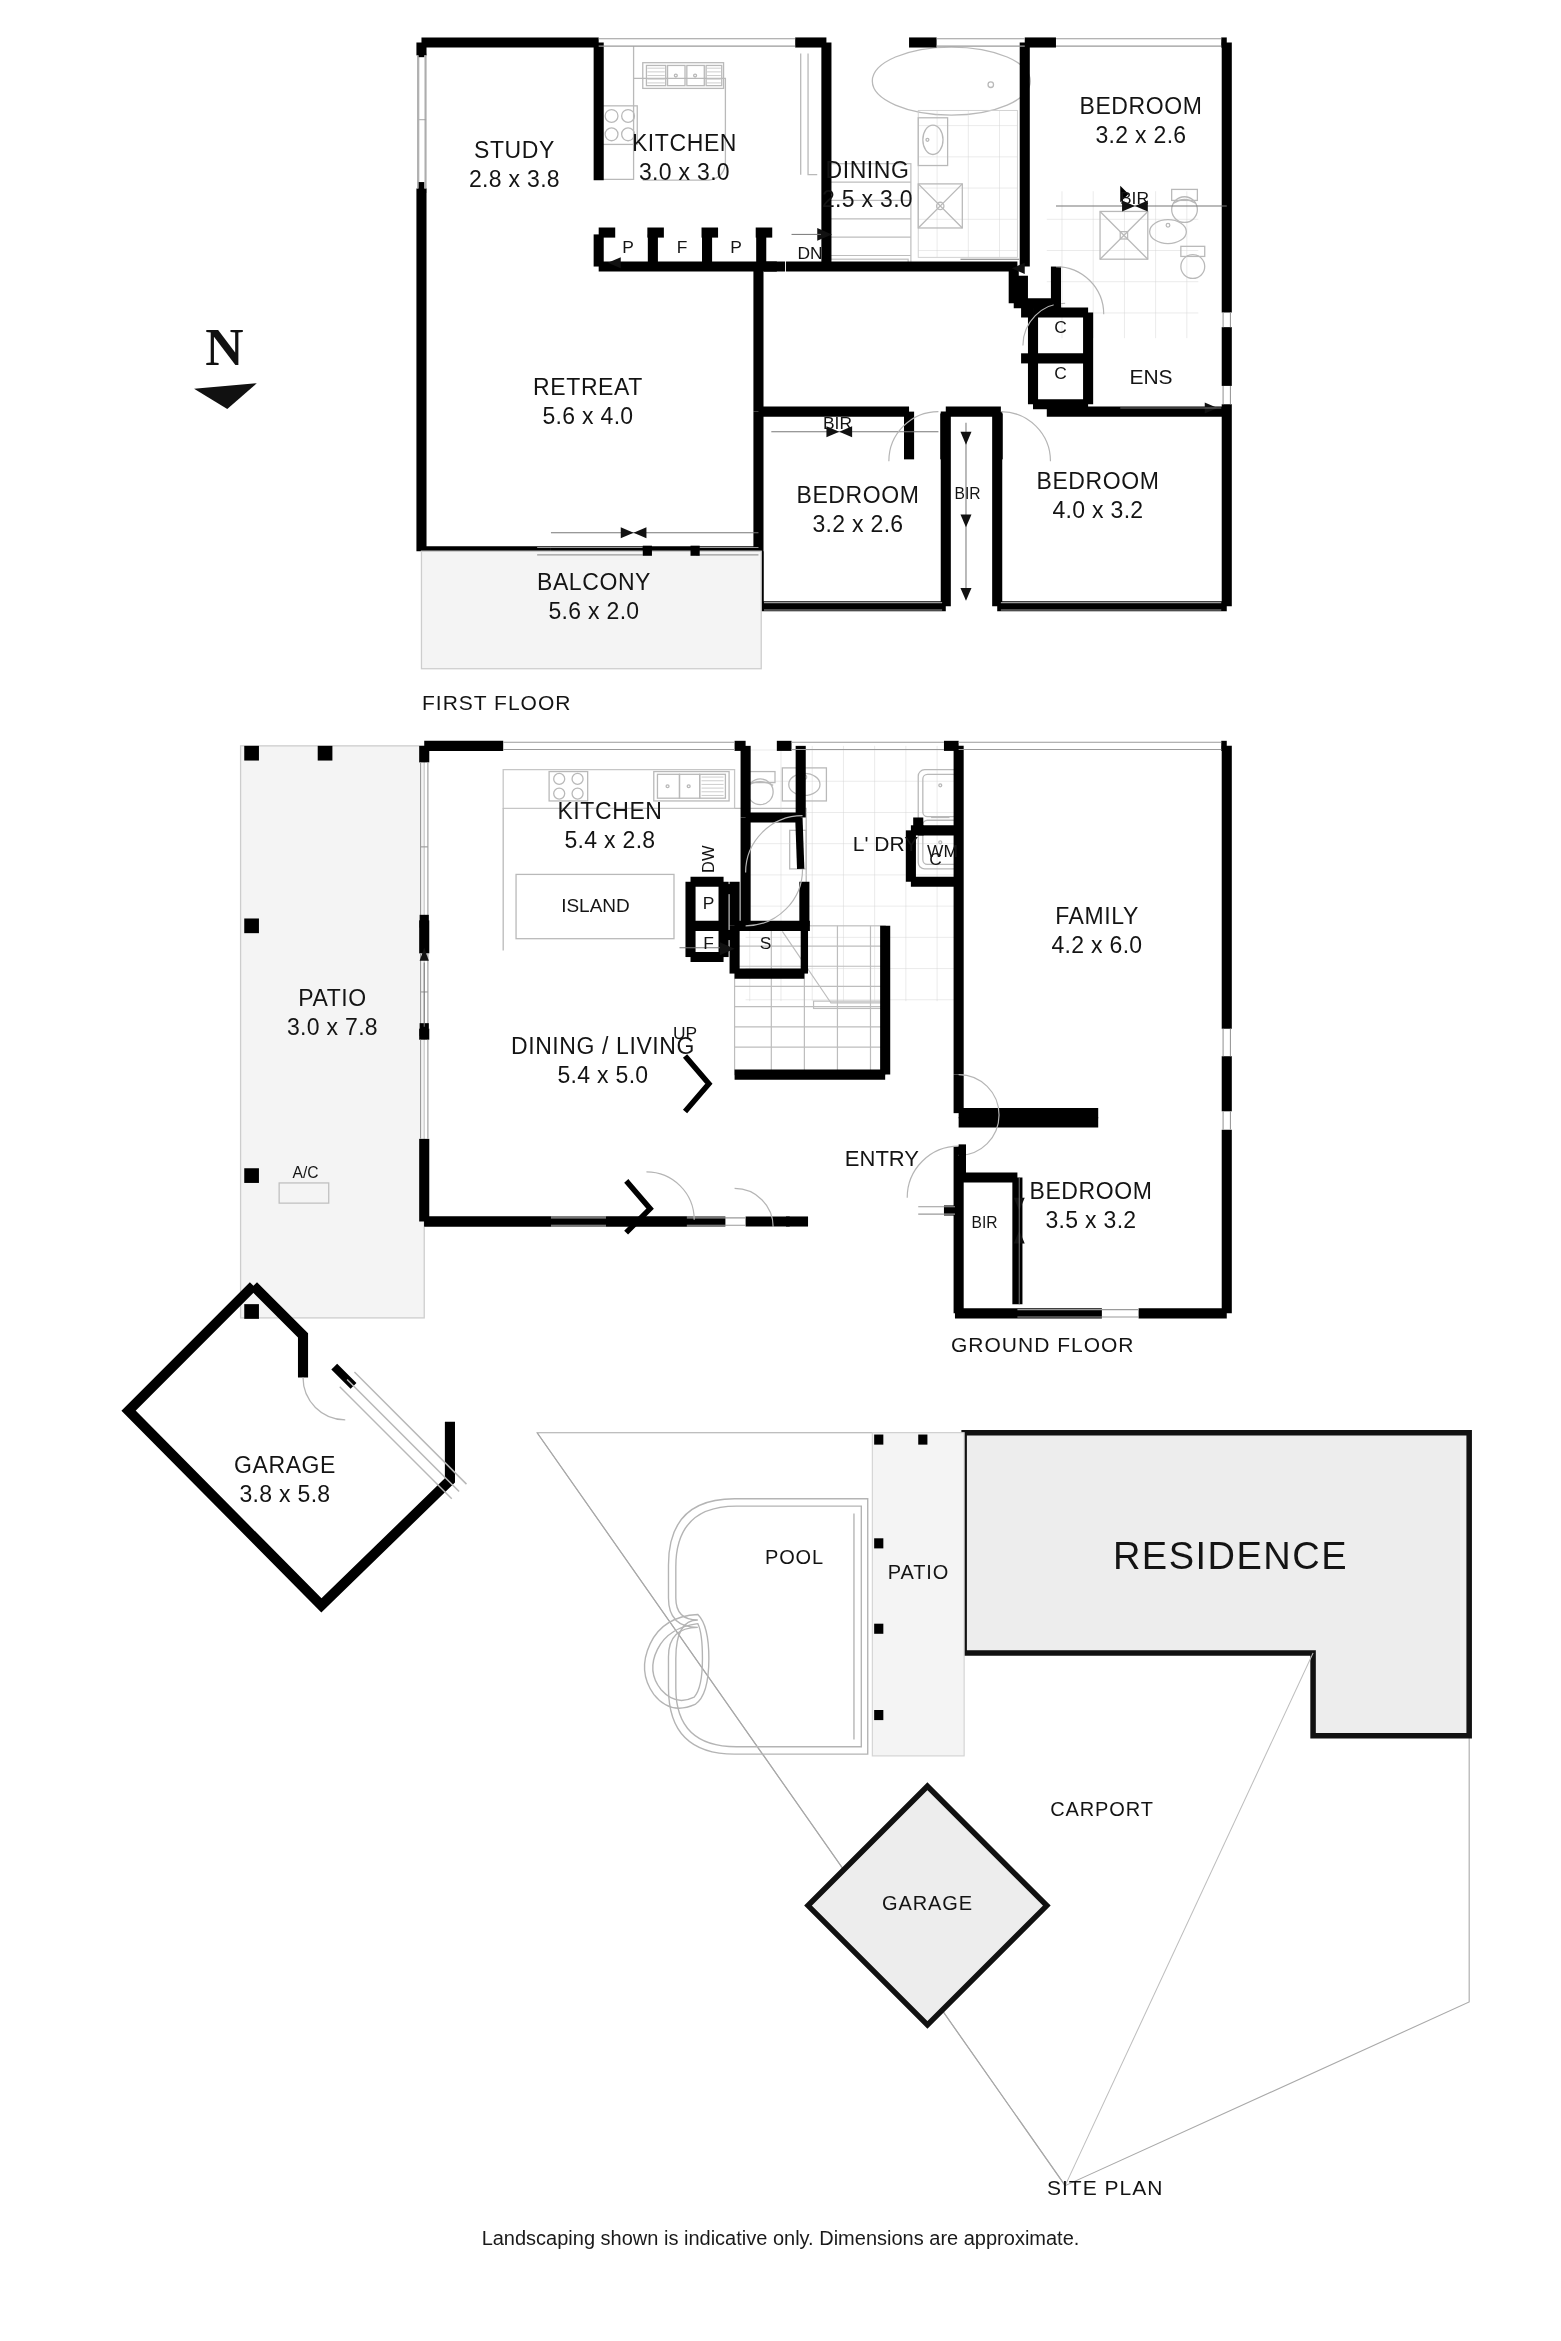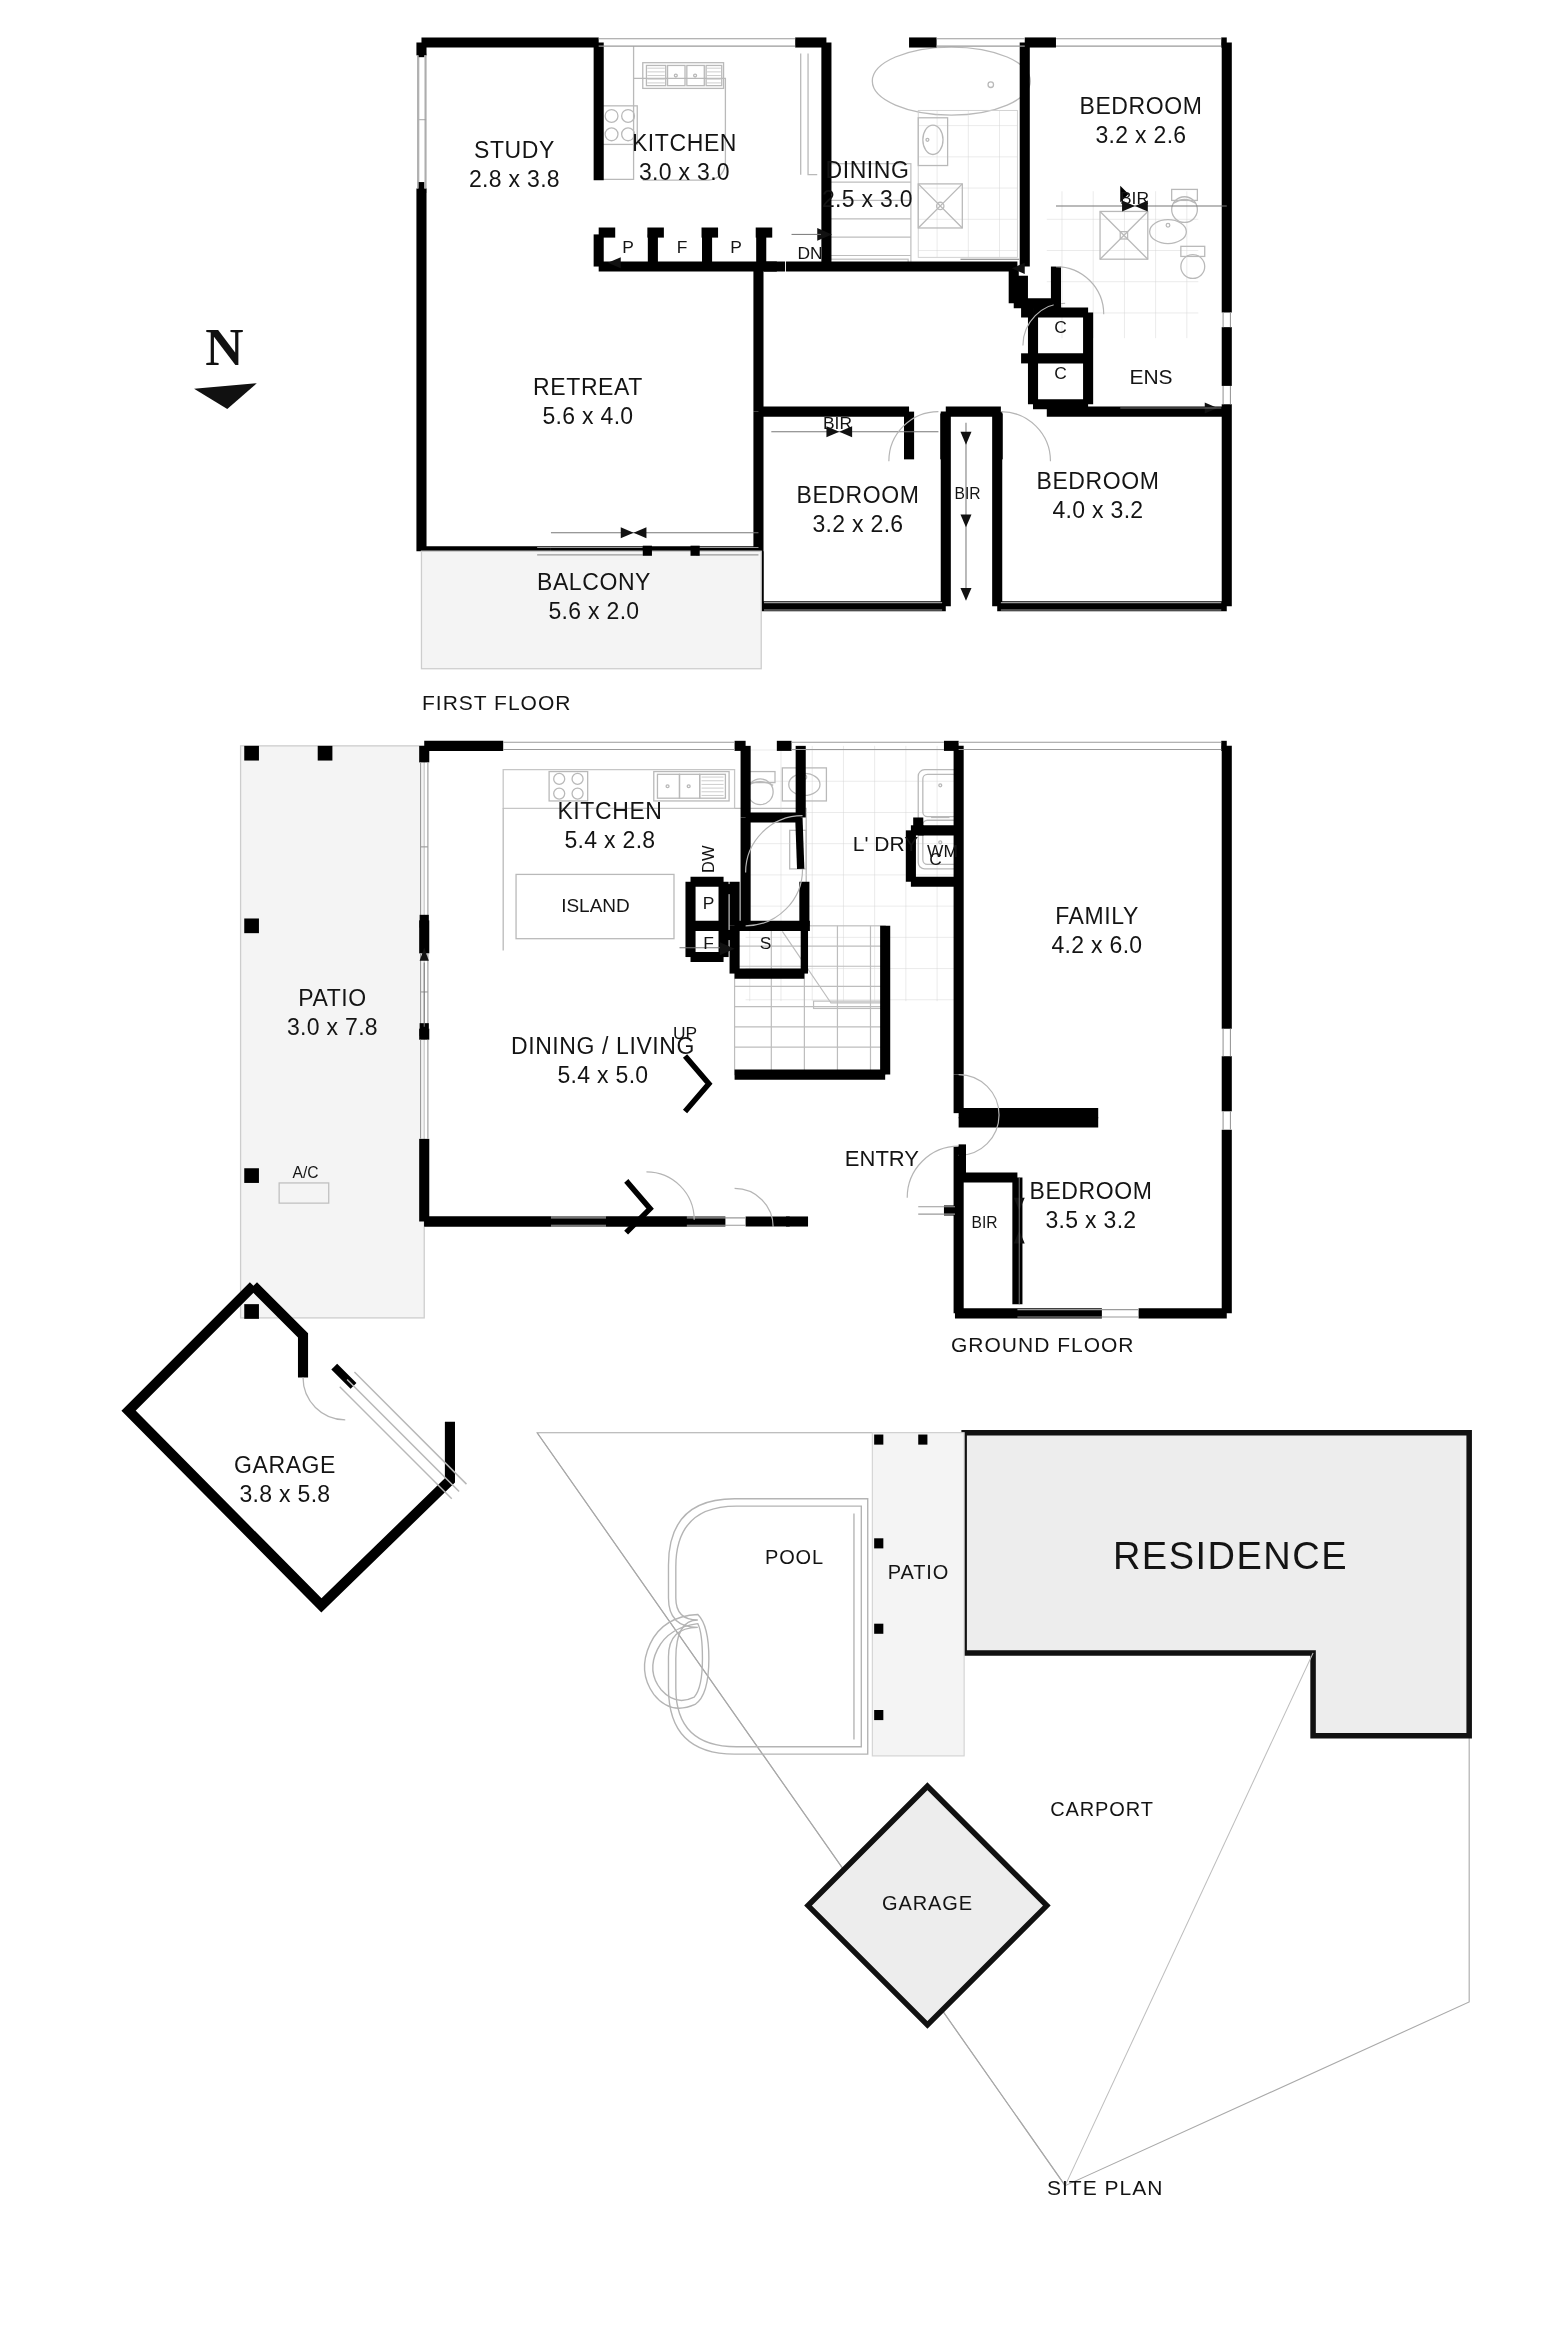--- a/index.html
+++ b/index.html
@@ -663,16 +663,17 @@
 
   <div class="site-label" style="left:730px; top:1546px; width:129px;">POOL</div>
   <div class="site-label" style="left:854px; top:1561px; width:129px;">PATIO</div>
   <div class="site-label big" style="left:1056px; top:1535px; width:349px;">RESIDENCE</div>
   <div class="site-label" style="left:863px; top:1892px; width:129px;">GARAGE</div>
   <div class="site-label" style="left:1001px; top:1798px; width:202px;">CARPORT</div>
 
   <div class="floor-caption" style="left:1047px; top:2176px;">SITE PLAN</div>
 
   <div class="disclaimer">
+    <div>Landscaping shown is indicative only. Dimensions are approximate.</div>
   </div>
 
 </div>
 
 
 </body></html>

